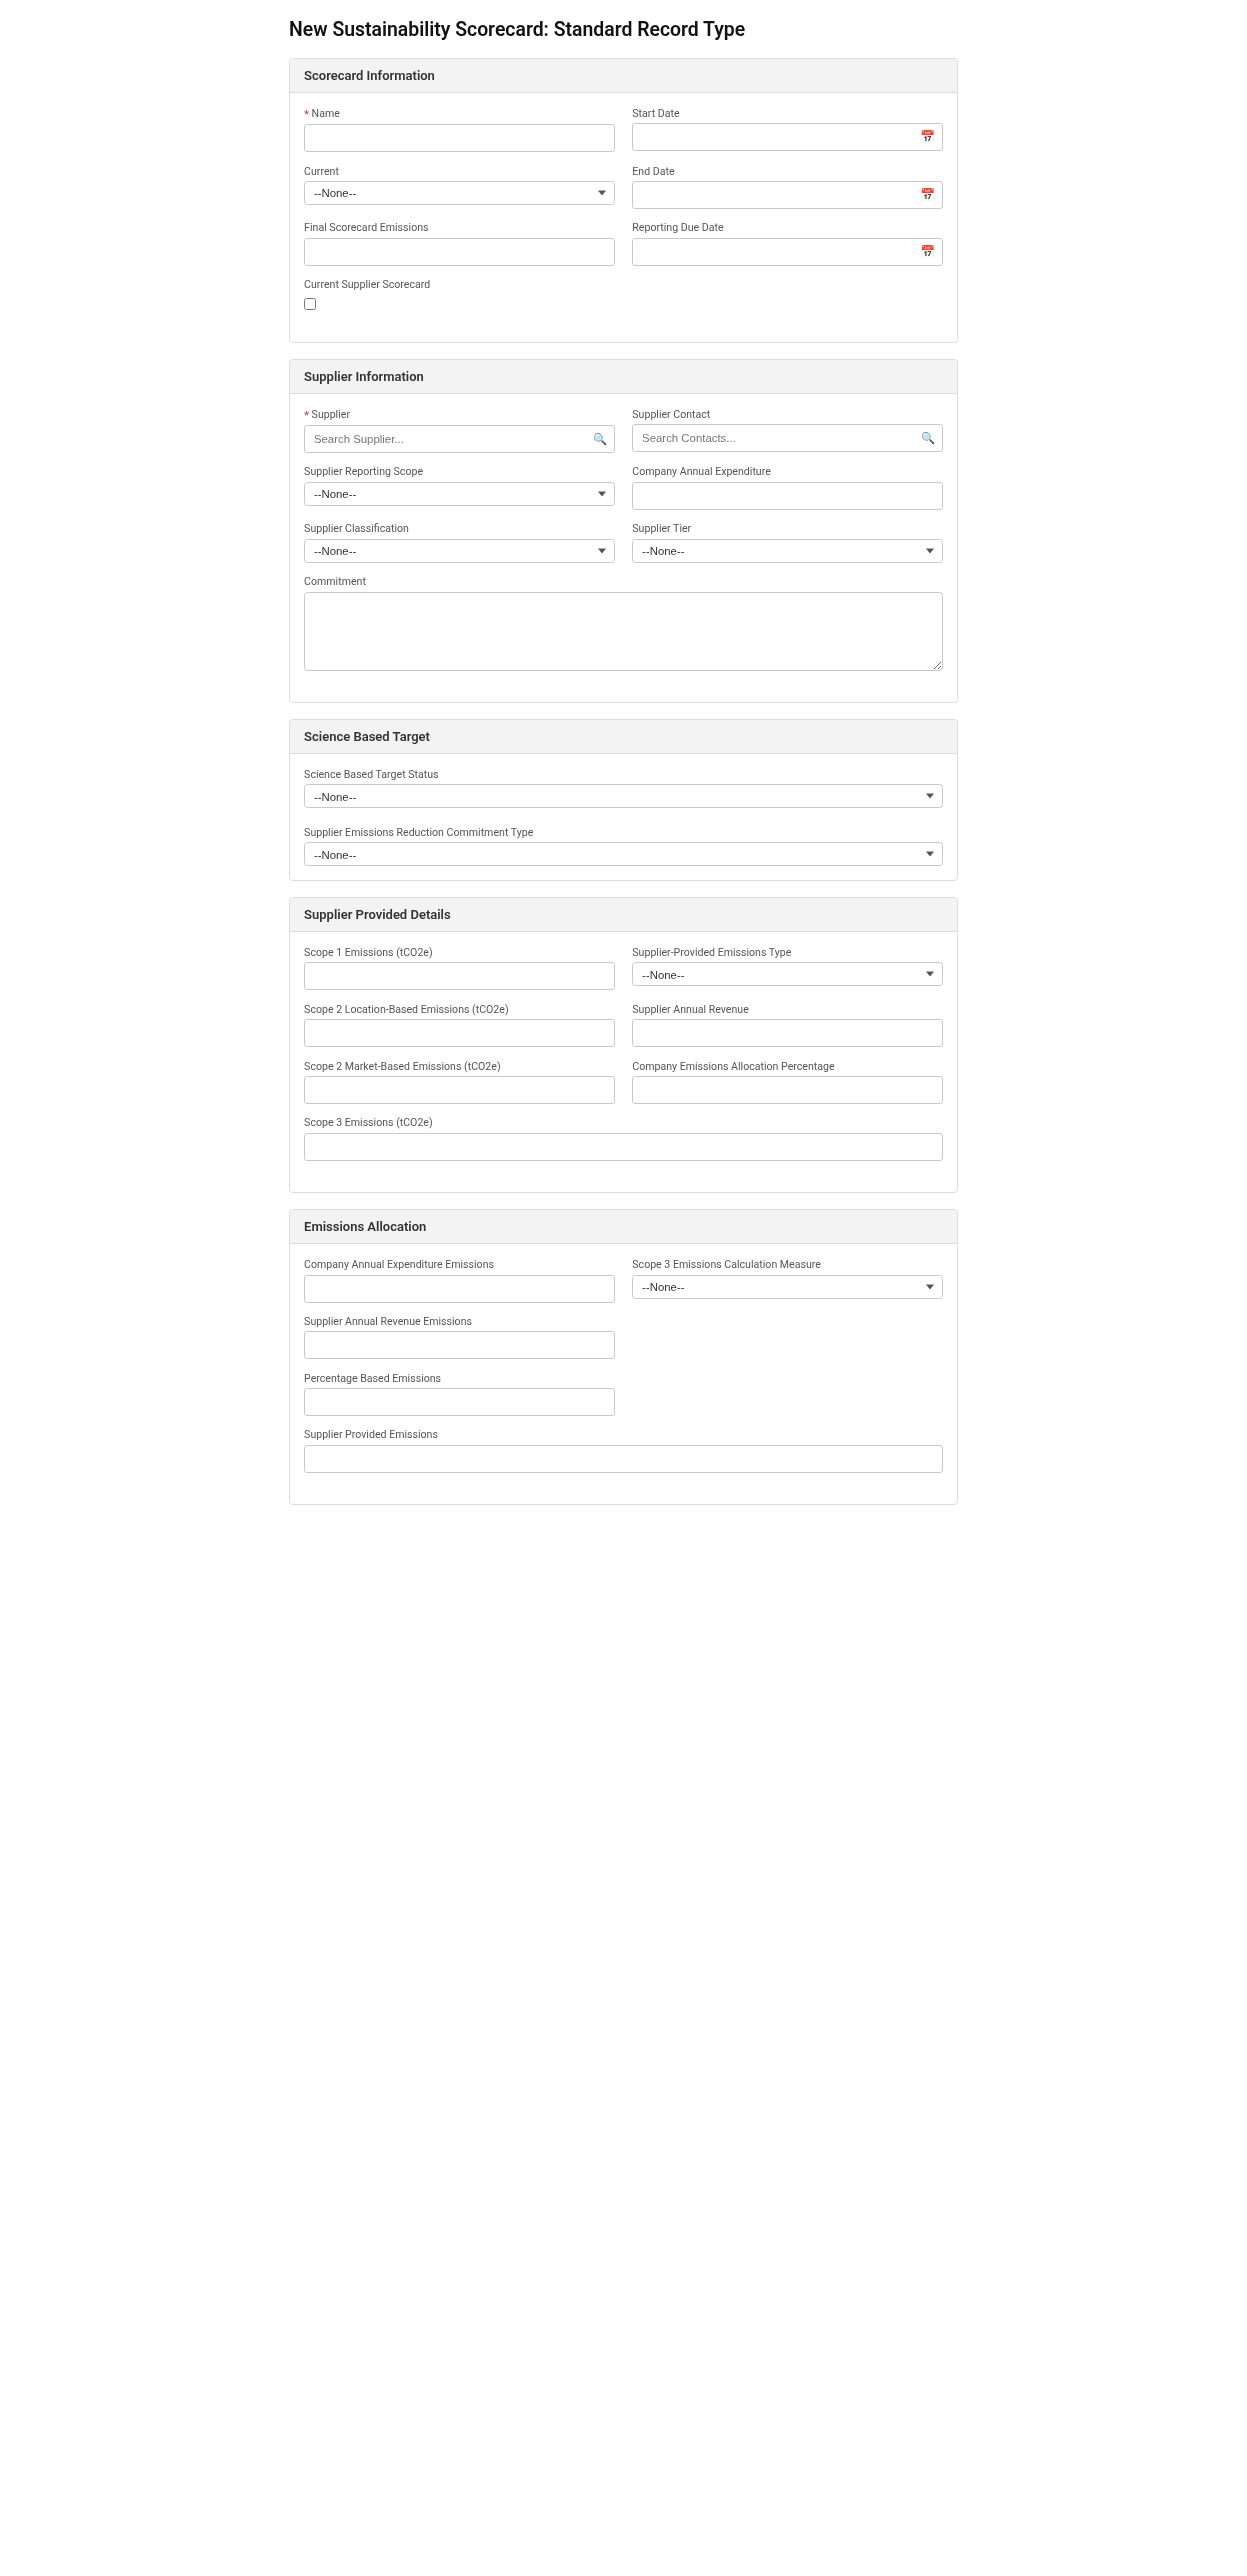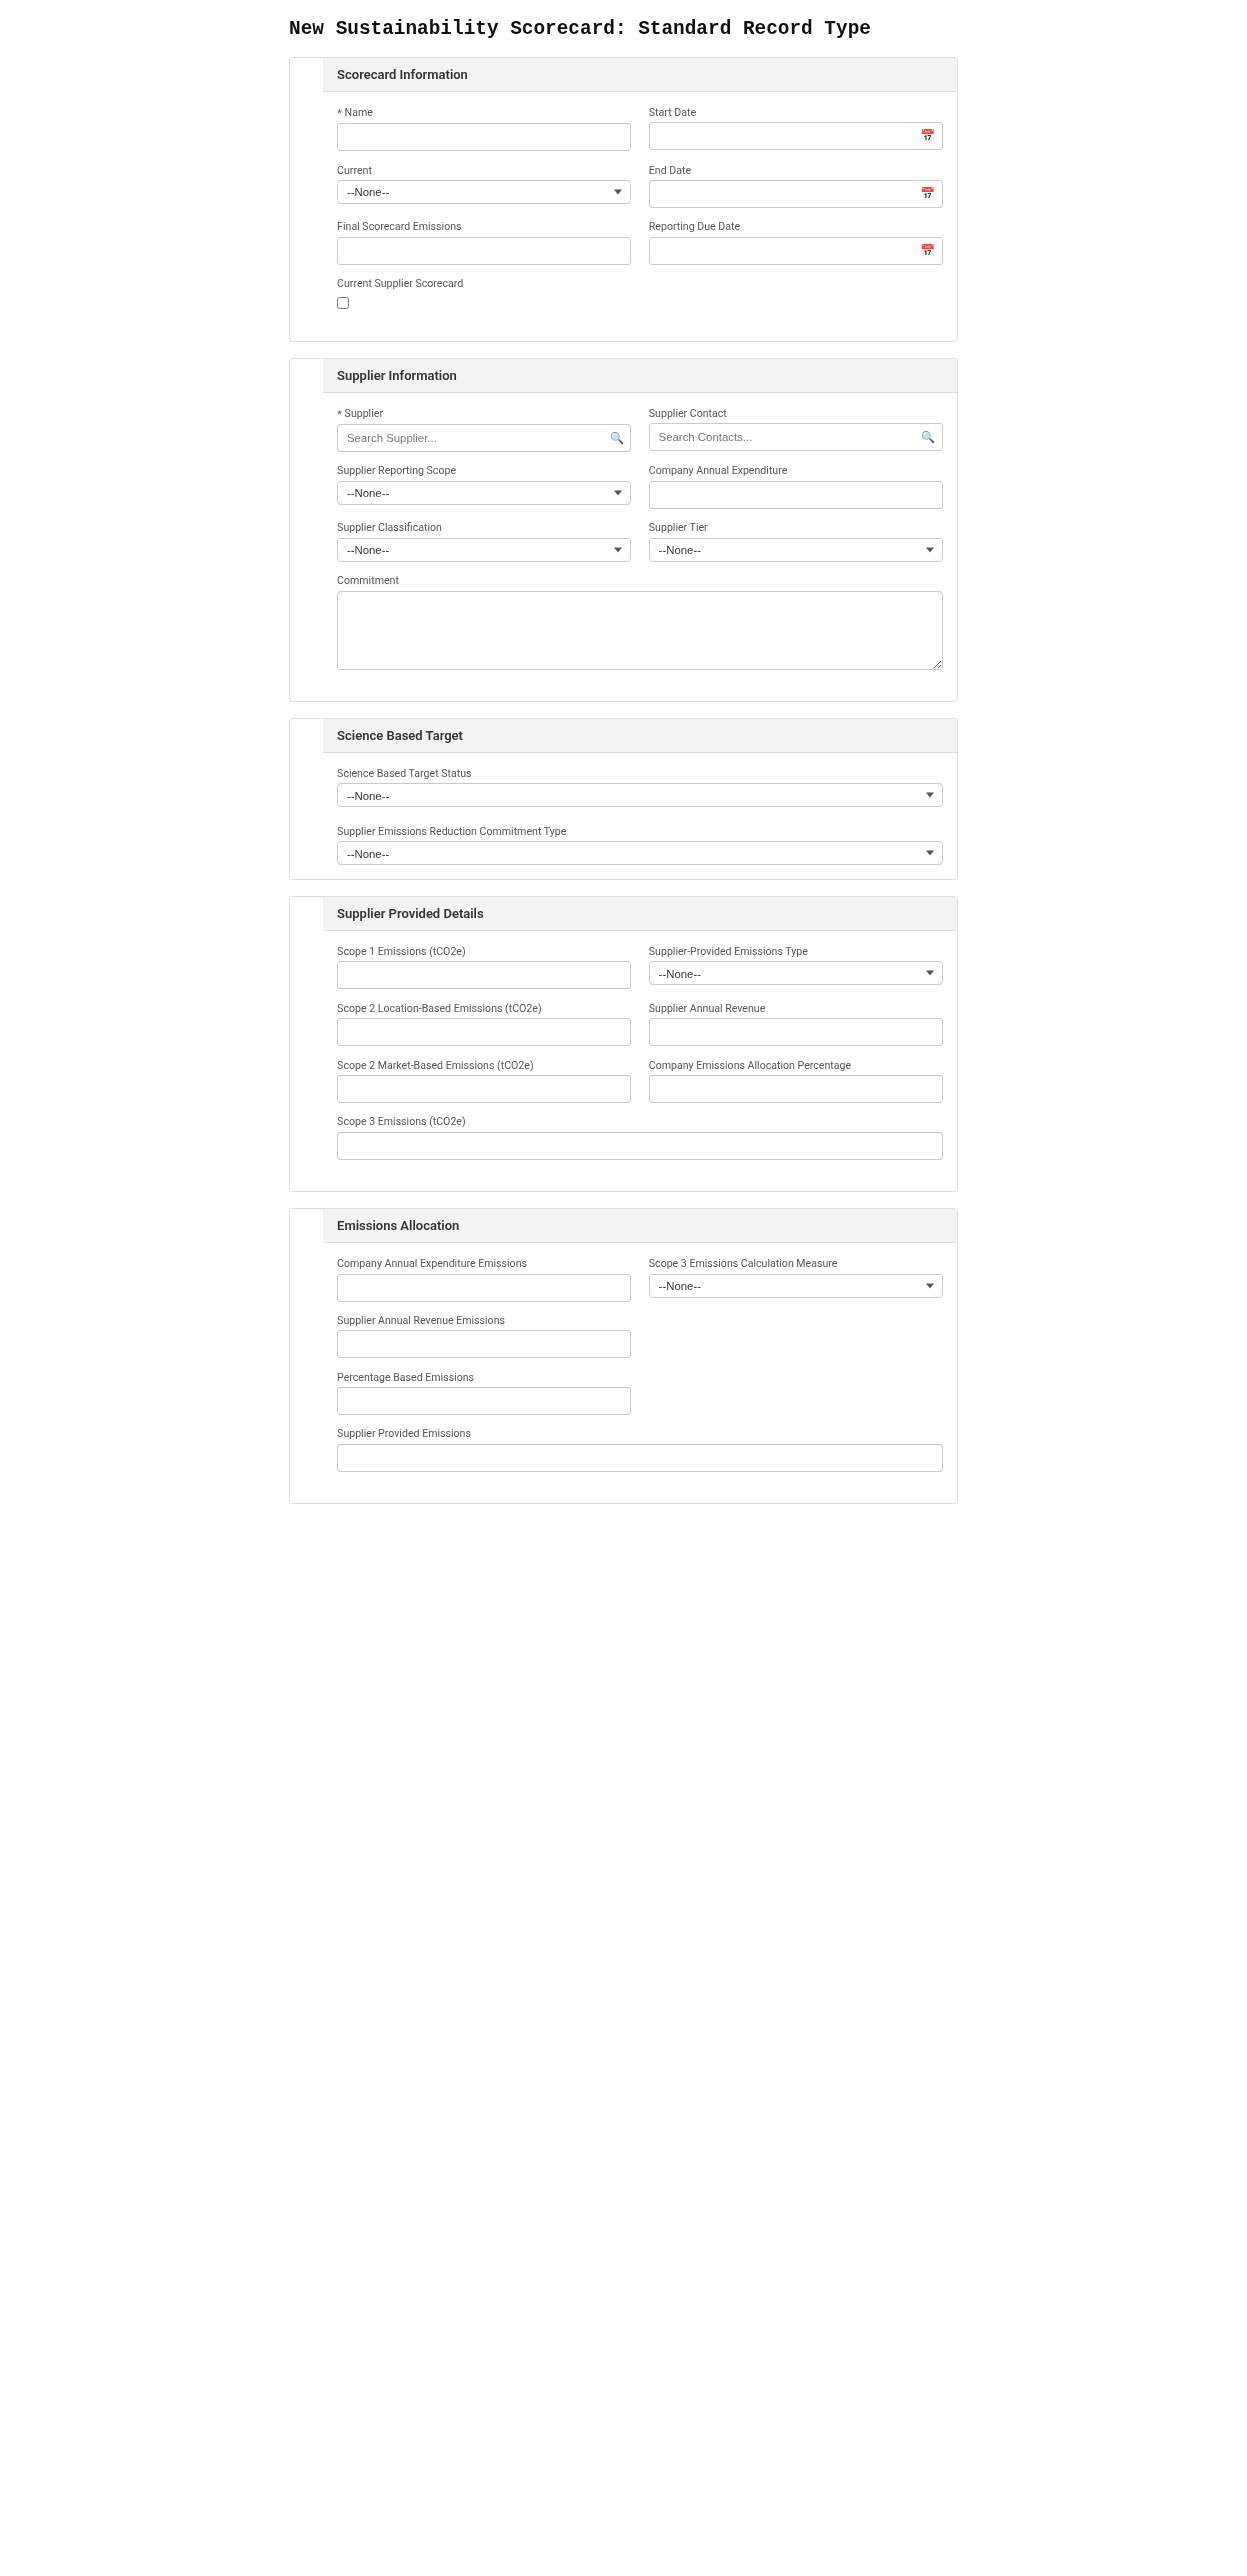--- a/index.html
+++ b/index.html
@@ -10,28 +10,26 @@
       font-size: 11.4px;
       padding: 17.6px;
       max-width: 704px;
       margin: 0 auto;
     }
     .page-title {
       font-size: 19.4px;
       font-weight: 600;
       margin-bottom: 17.6px;
       color: #111;
-      font-family: Liberation Mono, monospace;
     }
     .section {
       border: 0.9px solid #ddd;
       border-radius: 3.5px;
       margin-bottom: 16px;
       overflow: hidden;
-      padding-left: 33px;
     }
     .section-header {
       background: #f3f3f3;
       padding: 8.8px 14px;
       font-size: 13px;
       font-weight: 600;
       border-bottom: 0.9px solid #ddd;
     }
     .section-body {
       padding: 14px;

